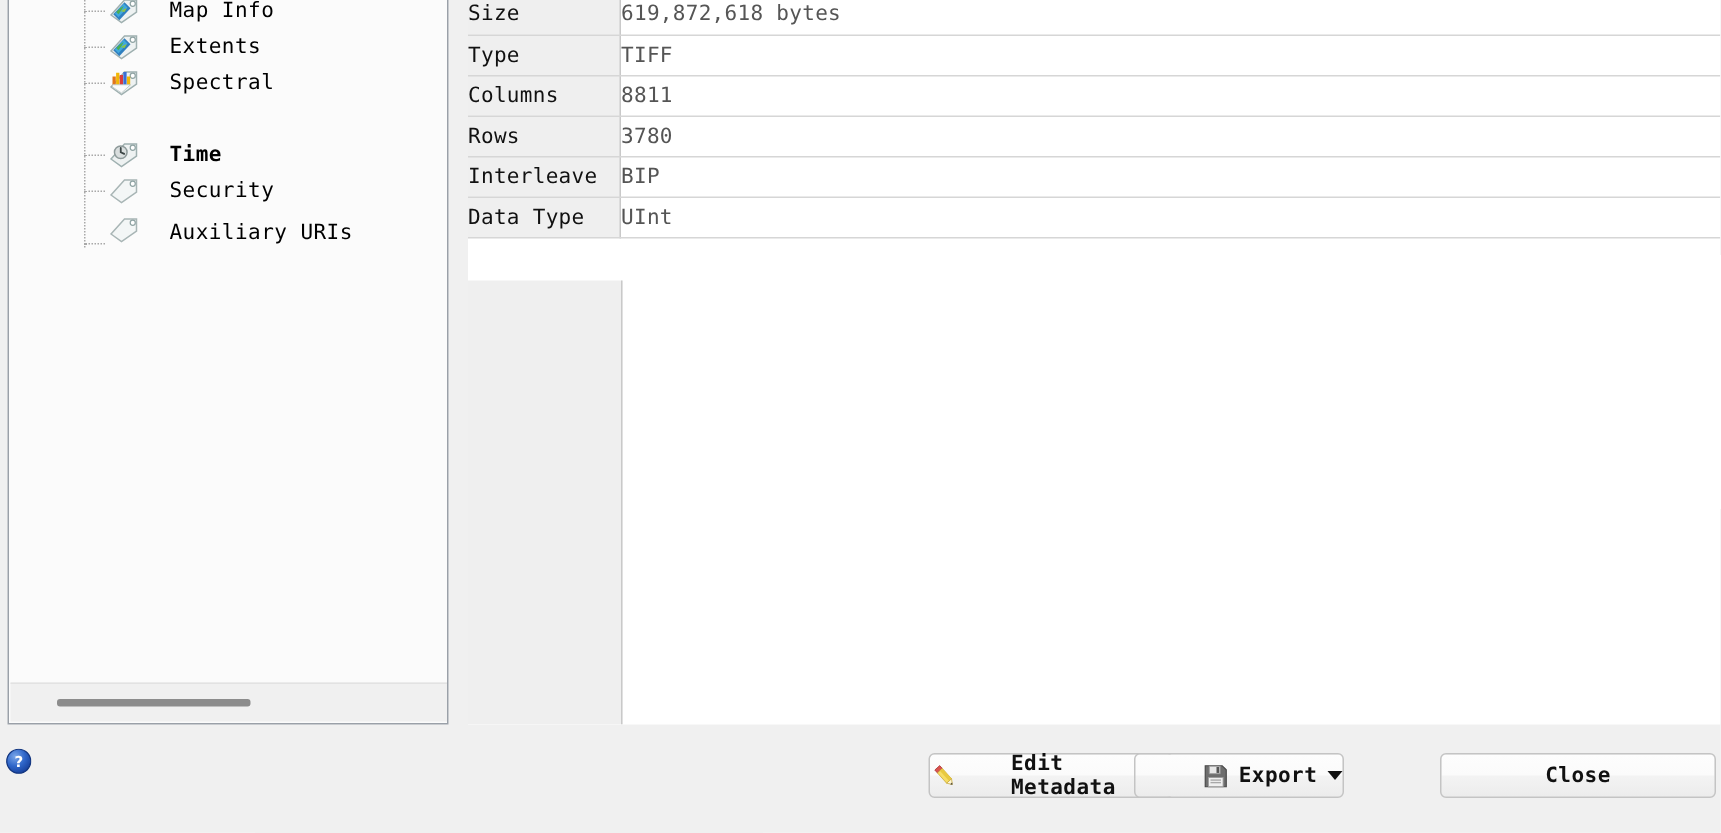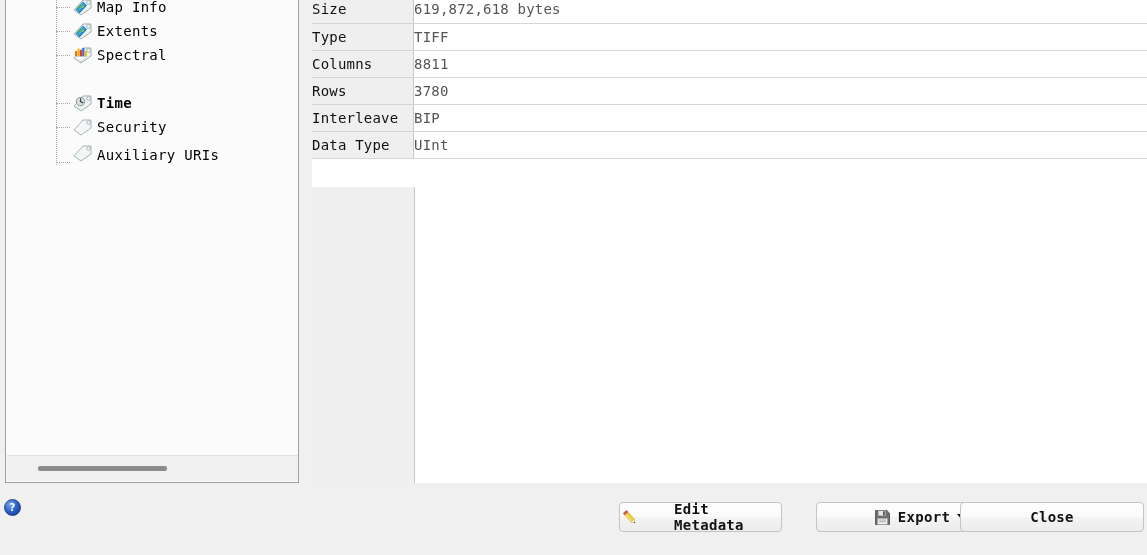--- a/index.html
+++ b/index.html
@@ -61,21 +61,21 @@
   }
   .tag-icon {
     position: relative;
     width: 22px;
     height: 20px;
     flex: 0 0 auto;
     margin-left: 1px;
   }
   .tag-icon svg { display: block; }
   .tree-label {
-    margin-left: 4px;
+    margin-left: 20px;
     font-family: "DejaVu Sans Mono", "Liberation Mono", monospace;
     font-size: 14px;
     color: #000;
     letter-spacing: 0.3px;
   }
 
   
   #tree-hscroll {
     position: absolute;
     left: 1px;
@@ -173,21 +173,21 @@
     align-items: center;
     justify-content: center;
     cursor: default;
     font-family: "DejaVu Sans Mono", "Liberation Mono", monospace;
     font-size: 14px;
     font-weight: bold;
     color: #111;
     letter-spacing: 0.3px;
   }
   #btn-edit-metadata { left: 619px; width: 163px; gap: 28px; }
-  #btn-export       { left: 816px; width: 164px; padding-left: 45px; }
+  #btn-export       { left: 756px; width: 140px; padding-left: 45px; }
   #btn-close        { left: 960px; width: 184px; }
   .btn-icon { display: inline-block; margin-right: 7px; line-height: 0; }
   .caret {
     display: inline-block;
     margin-left: 7px;
     width: 0; height: 0;
     border-left: 5px solid transparent;
     border-right: 5px solid transparent;
     border-top: 6px solid #111;
   }

